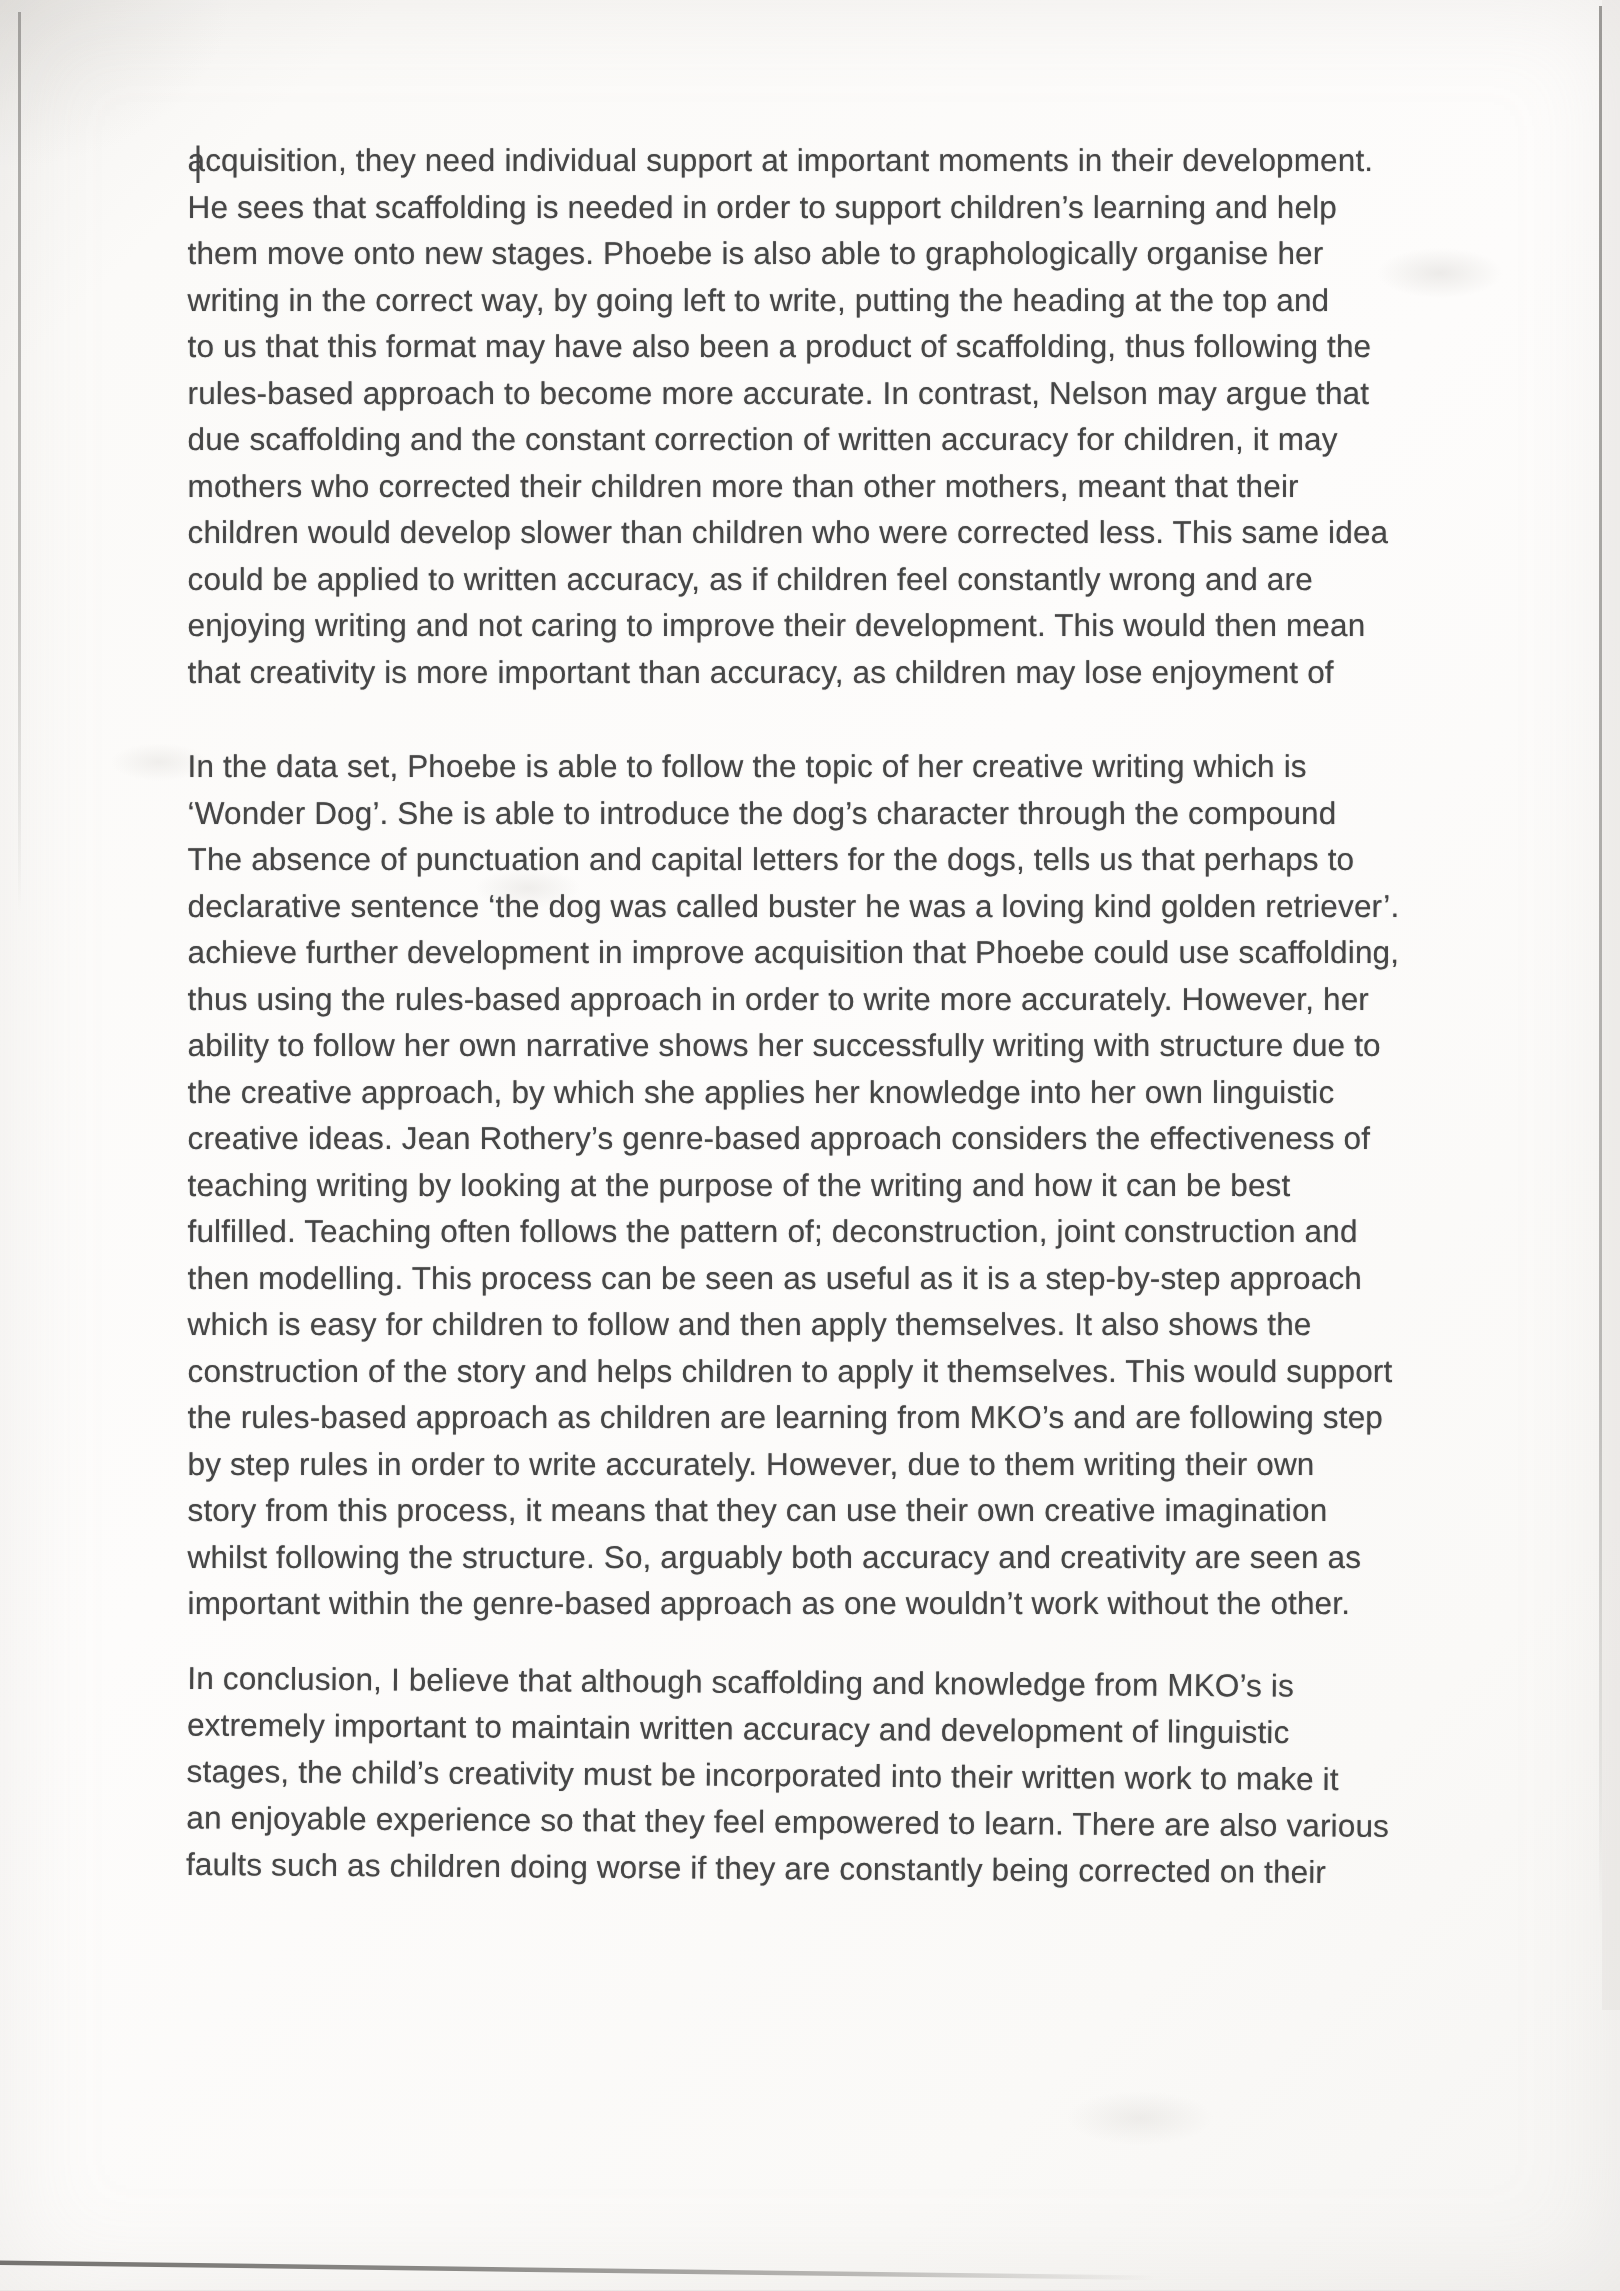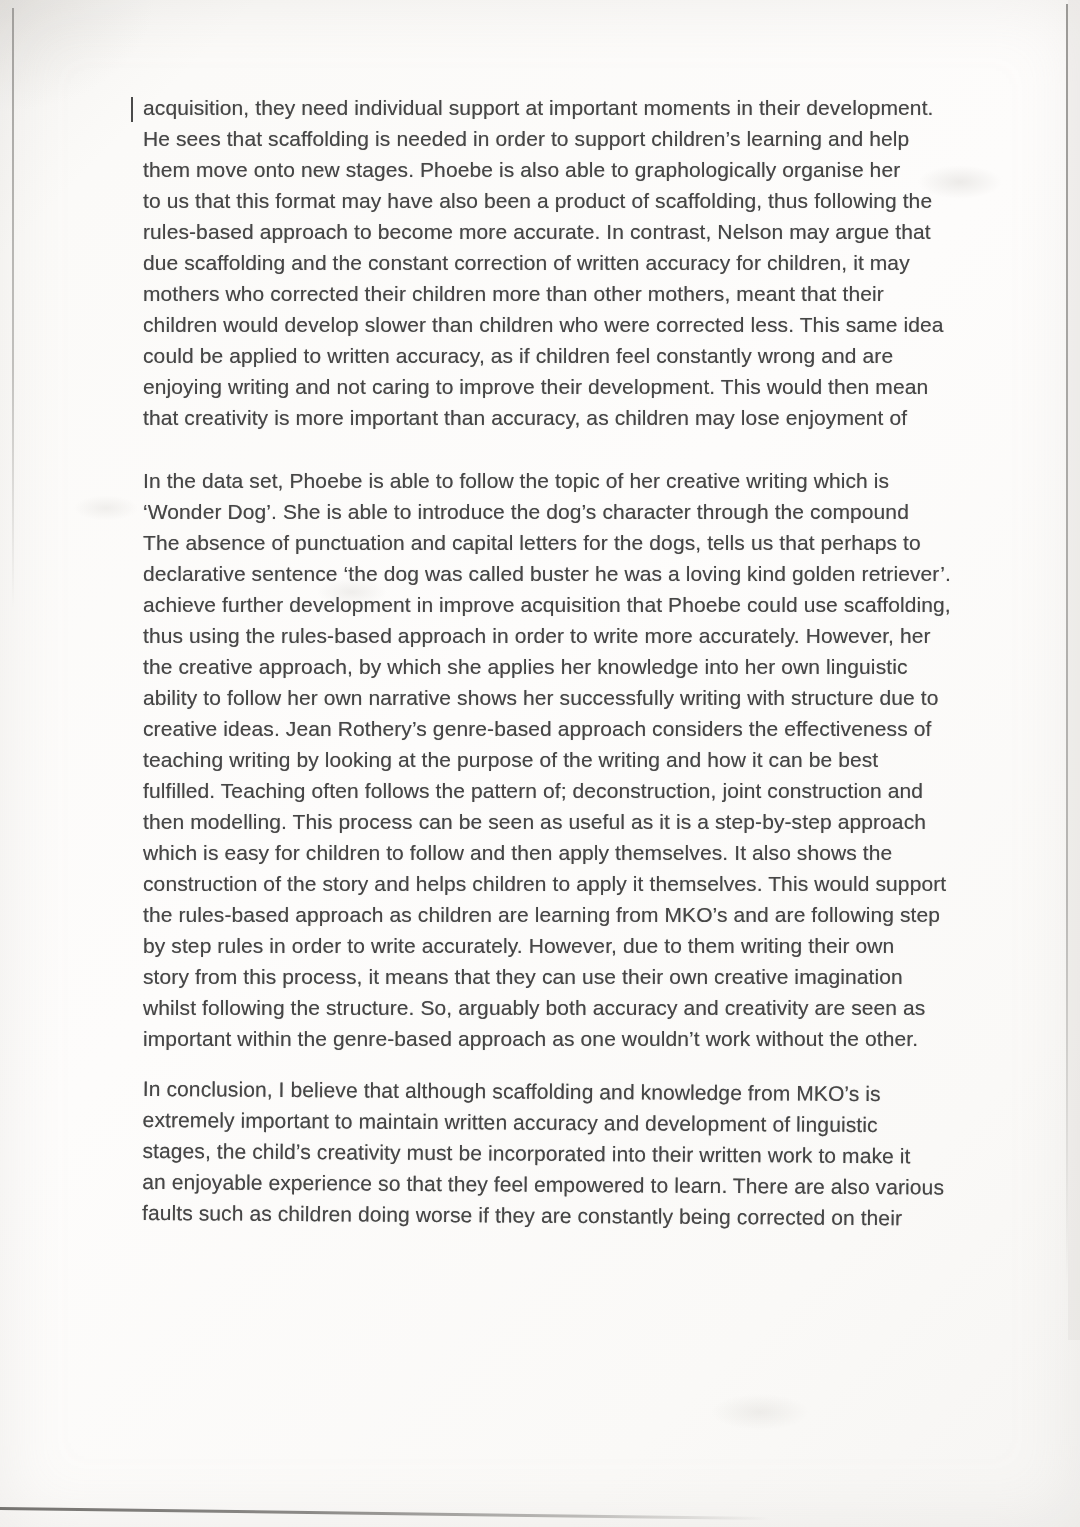--- a/index.html
+++ b/index.html
@@ -49,21 +49,21 @@
     transform-origin: left top;
     background: linear-gradient(to right,
       rgba(110,108,105,0.95) 0%,
       rgba(120,118,115,0.85) 40%,
       rgba(140,138,135,0.55) 75%,
       rgba(150,148,145,0) 100%);
   }
   
   .text-block {
     position: absolute;
-    left: 143px;
+    left: 125px;
     top: 92px;
     width: 830px;
     color: #464646;
     font-size: 21px;
     letter-spacing: 0.1px;
     text-shadow: 0 0 0.7px rgba(70,70,70,0.55);
   }
   .paragraph { margin: 0; }
   .paragraph + .paragraph { margin-top: 32px; }
   .paragraph:nth-child(3) {
@@ -91,38 +91,39 @@
   <div class="right-strip"></div>
   <div class="edge-line-left"></div>
   <div class="edge-line-right"></div>
   <div class="paper-bottom-edge"></div>
   <div class="text-cursor"></div>
   <div class="text-block" id="essay-text">
       <div class="paragraph">
         <div class="text-line">acquisition, they need individual support at important moments in their development.</div>
         <div class="text-line">He sees that scaffolding is needed in order to support children’s learning and help</div>
         <div class="text-line">them move onto new stages. Phoebe is also able to graphologically organise her</div>
+        <div class="text-line">writing in the correct way, by going left to write, putting the heading at the top and</div>
         <div class="text-line">to us that this format may have also been a product of scaffolding, thus following the</div>
         <div class="text-line">rules-based approach to become more accurate. In contrast, Nelson may argue that</div>
         <div class="text-line">due scaffolding and the constant correction of written accuracy for children, it may</div>
         <div class="text-line">mothers who corrected their children more than other mothers, meant that their</div>
         <div class="text-line">children would develop slower than children who were corrected less. This same idea</div>
         <div class="text-line">could be applied to written accuracy, as if children feel constantly wrong and are</div>
         <div class="text-line">enjoying writing and not caring to improve their development. This would then mean</div>
         <div class="text-line">that creativity is more important than accuracy, as children may lose enjoyment of</div>
       </div>
       <div class="paragraph">
         <div class="text-line">In the data set, Phoebe is able to follow the topic of her creative writing which is</div>
         <div class="text-line">‘Wonder Dog’. She is able to introduce the dog’s character through the compound</div>
         <div class="text-line">The absence of punctuation and capital letters for the dogs, tells us that perhaps to</div>
         <div class="text-line">declarative sentence ‘the dog was called buster he was a loving kind golden retriever’.</div>
         <div class="text-line">achieve further development in improve acquisition that Phoebe could use scaffolding,</div>
         <div class="text-line">thus using the rules-based approach in order to write more accurately. However, her</div>
+        <div class="text-line">ability to follow her own narrative shows her successfully writing with structure due to</div>
         <div class="text-line">the creative approach, by which she applies her knowledge into her own linguistic</div>
-        <div class="text-line">ability to follow her own narrative shows her successfully writing with structure due to</div>
         <div class="text-line">creative ideas. Jean Rothery’s genre-based approach considers the effectiveness of</div>
         <div class="text-line">teaching writing by looking at the purpose of the writing and how it can be best</div>
         <div class="text-line">fulfilled. Teaching often follows the pattern of; deconstruction, joint construction and</div>
         <div class="text-line">then modelling. This process can be seen as useful as it is a step-by-step approach</div>
         <div class="text-line">which is easy for children to follow and then apply themselves. It also shows the</div>
         <div class="text-line">construction of the story and helps children to apply it themselves. This would support</div>
         <div class="text-line">the rules-based approach as children are learning from MKO’s and are following step</div>
         <div class="text-line">by step rules in order to write accurately. However, due to them writing their own</div>
         <div class="text-line">story from this process, it means that they can use their own creative imagination</div>
         <div class="text-line">whilst following the structure. So, arguably both accuracy and creativity are seen as</div>

